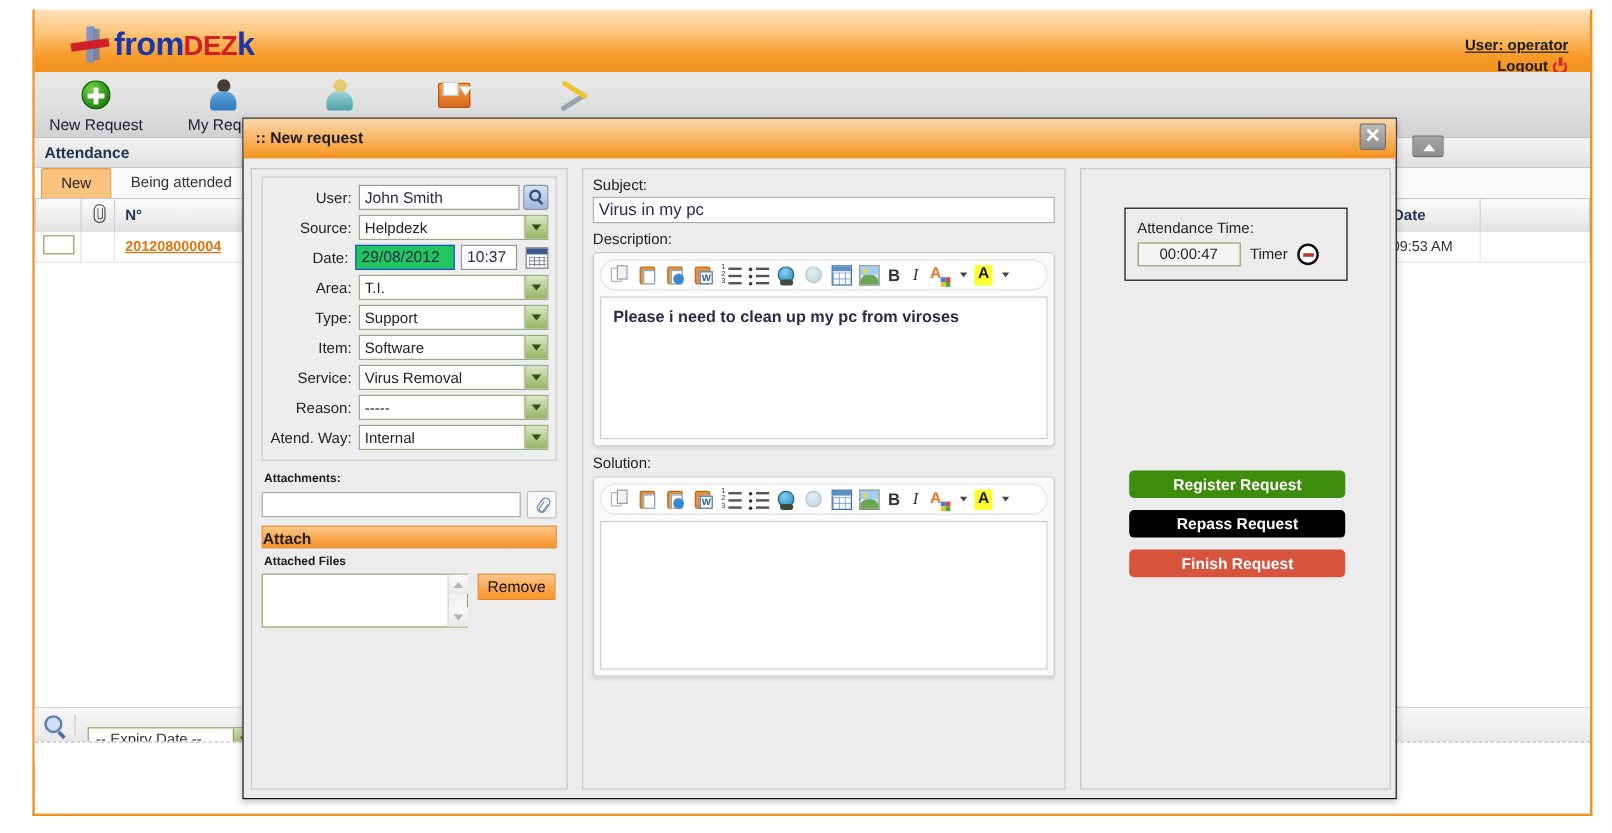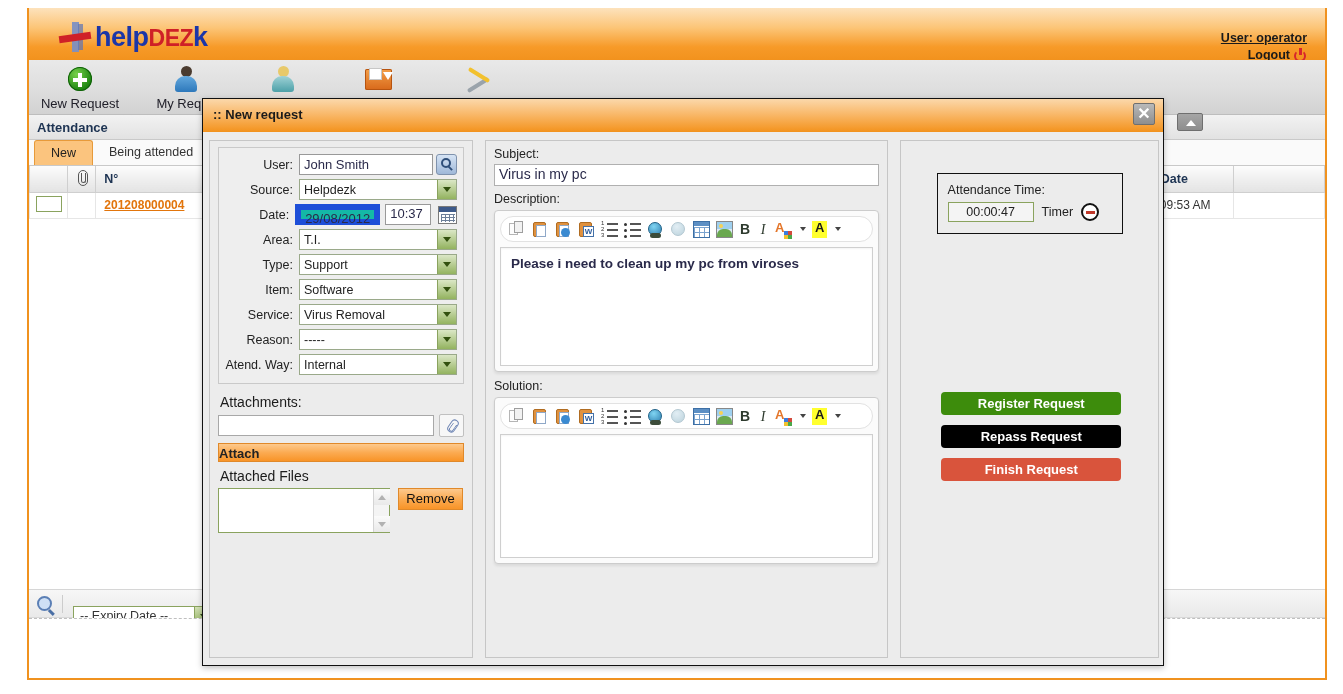--- a/index.html
+++ b/index.html
@@ -206,30 +206,30 @@
     content:""; position:absolute; left:5px; top:7px;
     border-left:4.5px solid transparent;border-right:4.5px solid transparent;border-top:5px solid #32500f;
   }
   .search-btn {
     width:21px;height:21px;margin-left:3px;border:1px solid #7f92ad;border-radius:3px;
     background:linear-gradient(#d6e4f5,#9fb8d8); position:relative;
   }
   .search-btn .gl{position:absolute;left:4px;top:3px;width:10px;height:10px;border:2px solid #2f4f7a;border-radius:50%;}
   .search-btn .gl:after{content:"";position:absolute;right:-4px;bottom:-3px;width:6px;height:2px;background:#2f4f7a;transform:rotate(45deg);}
 
-  .date-in { width:86px; height:21px; border:6px solid #1d4ed8; background:#14b8a6; font-size:13px; color:#2a2a4a; padding:1px 4px; }
+  .date-in { width:86px; height:21px; border:1px solid #1d4ed8; background:#22c55e; font-size:13px; color:#2a2a4a; padding:1px 4px; }
   .time-in { width:48px; height:21px; border:1px solid #999; background:#fff; font-size:13px; color:#2a2a4a; padding:1px 4px; margin-left:5px; }
   .cal-btn { width:20px;height:18px;margin-left:7px;border:1px solid #7a7a7a;background:#fff;position:relative;}
   .cal-btn .top{position:absolute;left:0;top:0;width:100%;height:5px;background:#3d5a8a;}
   .cal-btn .g{position:absolute;left:2px;top:7px;width:14px;height:8px;
     background:
       linear-gradient(to right,#6d7f99 1px,transparent 1px) 0 0/4px 100%,
       linear-gradient(to bottom,#6d7f99 1px,transparent 1px) 0 0/100% 3px;}
 
-  .sec-label { font-size:14px; font-weight:normal; color:#1b1b1b; margin:10px 0 4px 2px; }
+  .sec-label { font-size:10px; font-weight:bold; color:#1b1b1b; margin:10px 0 4px 2px; }
   .attach-row { display:flex; align-items:center; gap:5px; }
   .attach-in { flex:1; height:21px; border:1px solid #a8a8a8; background:#fff; }
   .clip-btn { width:25px;height:23px;border:1px solid #c0c0c0;background:#f7f7f7;position:relative;border-radius:2px;}
   .clip-btn .clip{position:absolute;left:9px;top:4px;width:8px;height:14px;border:1.8px solid #6f86b5;border-radius:5px;transform:rotate(35deg);}
   .clip-btn .clip:after{content:"";position:absolute;left:1.3px;top:3px;width:3px;height:8px;border:1.8px solid #6f86b5;border-top:none;border-radius:0 0 3px 3px;}
 
   .btn-attach {
     margin-top:6px; width:100%; height:19px;
     background:linear-gradient(to bottom,#fdc98d 0%, #fbab52 50%, #f89428 100%);
     border:1px solid #e0892a; font-size:13px; font-weight:bold; color:#222; line-height:19px;
@@ -315,21 +315,21 @@
 
   <div class="page-frame"></div>
 
   <div class="app-header">
     <div class="logo">
       <div class="logo-mark">
         <div class="bar-v"></div>
           <div class="bar-v2"></div>
           <div class="bar-h"></div>
       </div>
-      <div class="logo-text"><span class="t1">help</span><span class="t2">DEZ</span><span class="t3">k</span></div>
+      <div class="logo-text"><span class="t1">from</span><span class="t2">DEZ</span><span class="t3">k</span></div>
     </div>
     <div class="user-box">
       <div>User: operator</div>
       <div class="logout-row">
         <span>Logout</span>
         <span class="power-icon">
             <span class="ring"></span>
             <span class="stem"></span>
           </span>
       </div>

